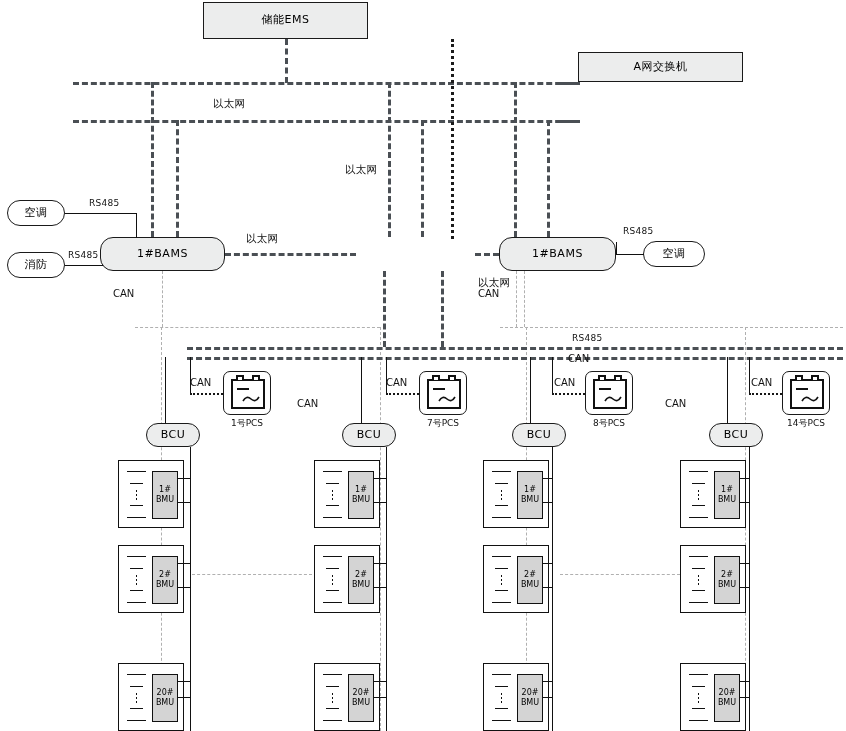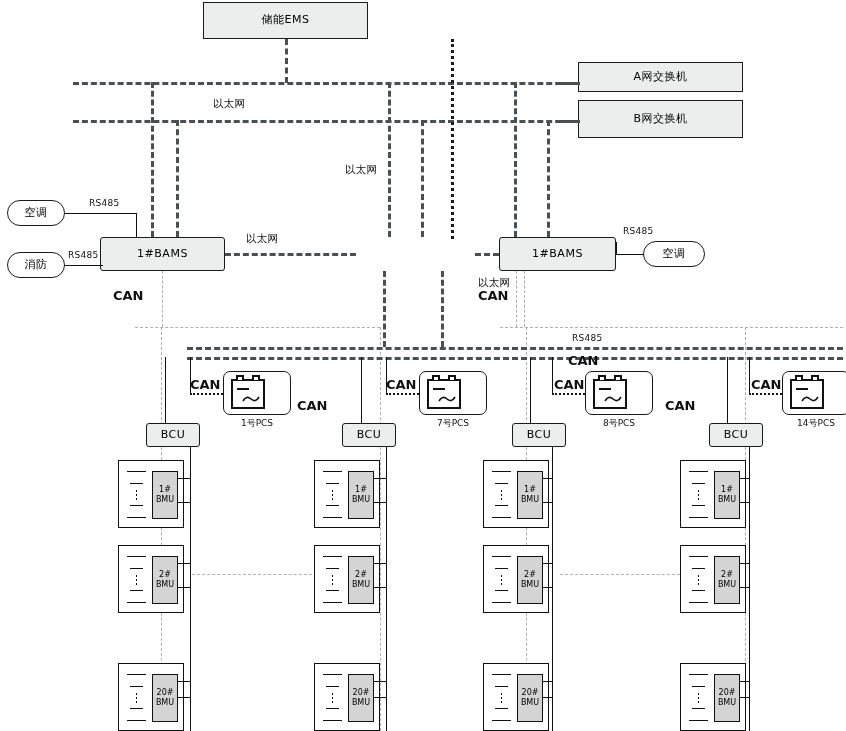--- a/index.html
+++ b/index.html
@@ -25,21 +25,21 @@
     display: flex;
     align-items: center;
     justify-content: center;
     text-align: center;
     color: #000;
     font-size: 11px;
     line-height: 1.1;
     letter-spacing: .5px;
   }
   .rect { border-radius: 0; }
-  .round { border-radius: 3px; }
+  .round { border-radius: 13px; }
   .pill  { border-radius: 13px; }
   .plain { background: #ffffff; }
   
   .solid-h { position:absolute; height:0; border-top:1px solid #111; }
   .solid-v { position:absolute; width:0; border-left:1px solid #111; }
 
   
   .dash-h {
     position:absolute; height:0;
     border-top: 3px dashed #4a4f54;
@@ -71,26 +71,26 @@
   
   .lbl {
     position: absolute;
     font-size: 10px;
     color: #111;
     white-space: nowrap;
     letter-spacing: .3px;
   }
   .lbl.small { font-size: 9px; }
   .lbl.bus   { font-size: 10.5px; }
-  .lbl.bold  { font-weight: 700; font-size: 13px; letter-spacing: 0; }
+  .lbl.bold  { font-weight: 400; font-size: 10px; letter-spacing: 0; }
 
   
   .pcs-wrap {
     position: absolute;
-    width: 68px; height: 44px;
+    width: 48px; height: 44px;
     box-sizing: border-box;
     border: 1px solid #1a1a1a;
     border-radius: 7px;
     background: #fff;
   }
   .pcs-ic {
     position:absolute; left:7px; top:7px;
     width:34px; height:30px;
     box-sizing:border-box;
     border: 2px solid #111;
@@ -157,25 +157,22 @@
 </style>
 </head>
 <body>
 
 <div id="stage">
 
   <div class="node rect" style="left:203px; top:2px; width:165px; height:37px;">
     <span>储能EMS</span>
   </div>
 
-  <div class="node rect" style="left:578px; top:62px; width:165px; height:30px;justify-content:center;">
+  <div class="node rect" style="left:578px; top:52px; width:165px; height:30px;justify-content:center;">
     <span>A网交换机</span>
-  </div>
-  <div class="node rect" style="left:578px; top:100px; width:165px; height:38px;">
-    <span>B网交换机</span>
   </div>
 
   <div class="dash-h" style="left:73px; top:82px; width:506px;"></div>
 
   <div class="dash-h" style="left:73px; top:120px; width:506px;"></div>
 
   <div class="dash-v" style="left:285px; top:39px; height:44px;"></div>
 
   <div class="dot-v" style="left:451px; top:39px; height:200px;"></div>
 

